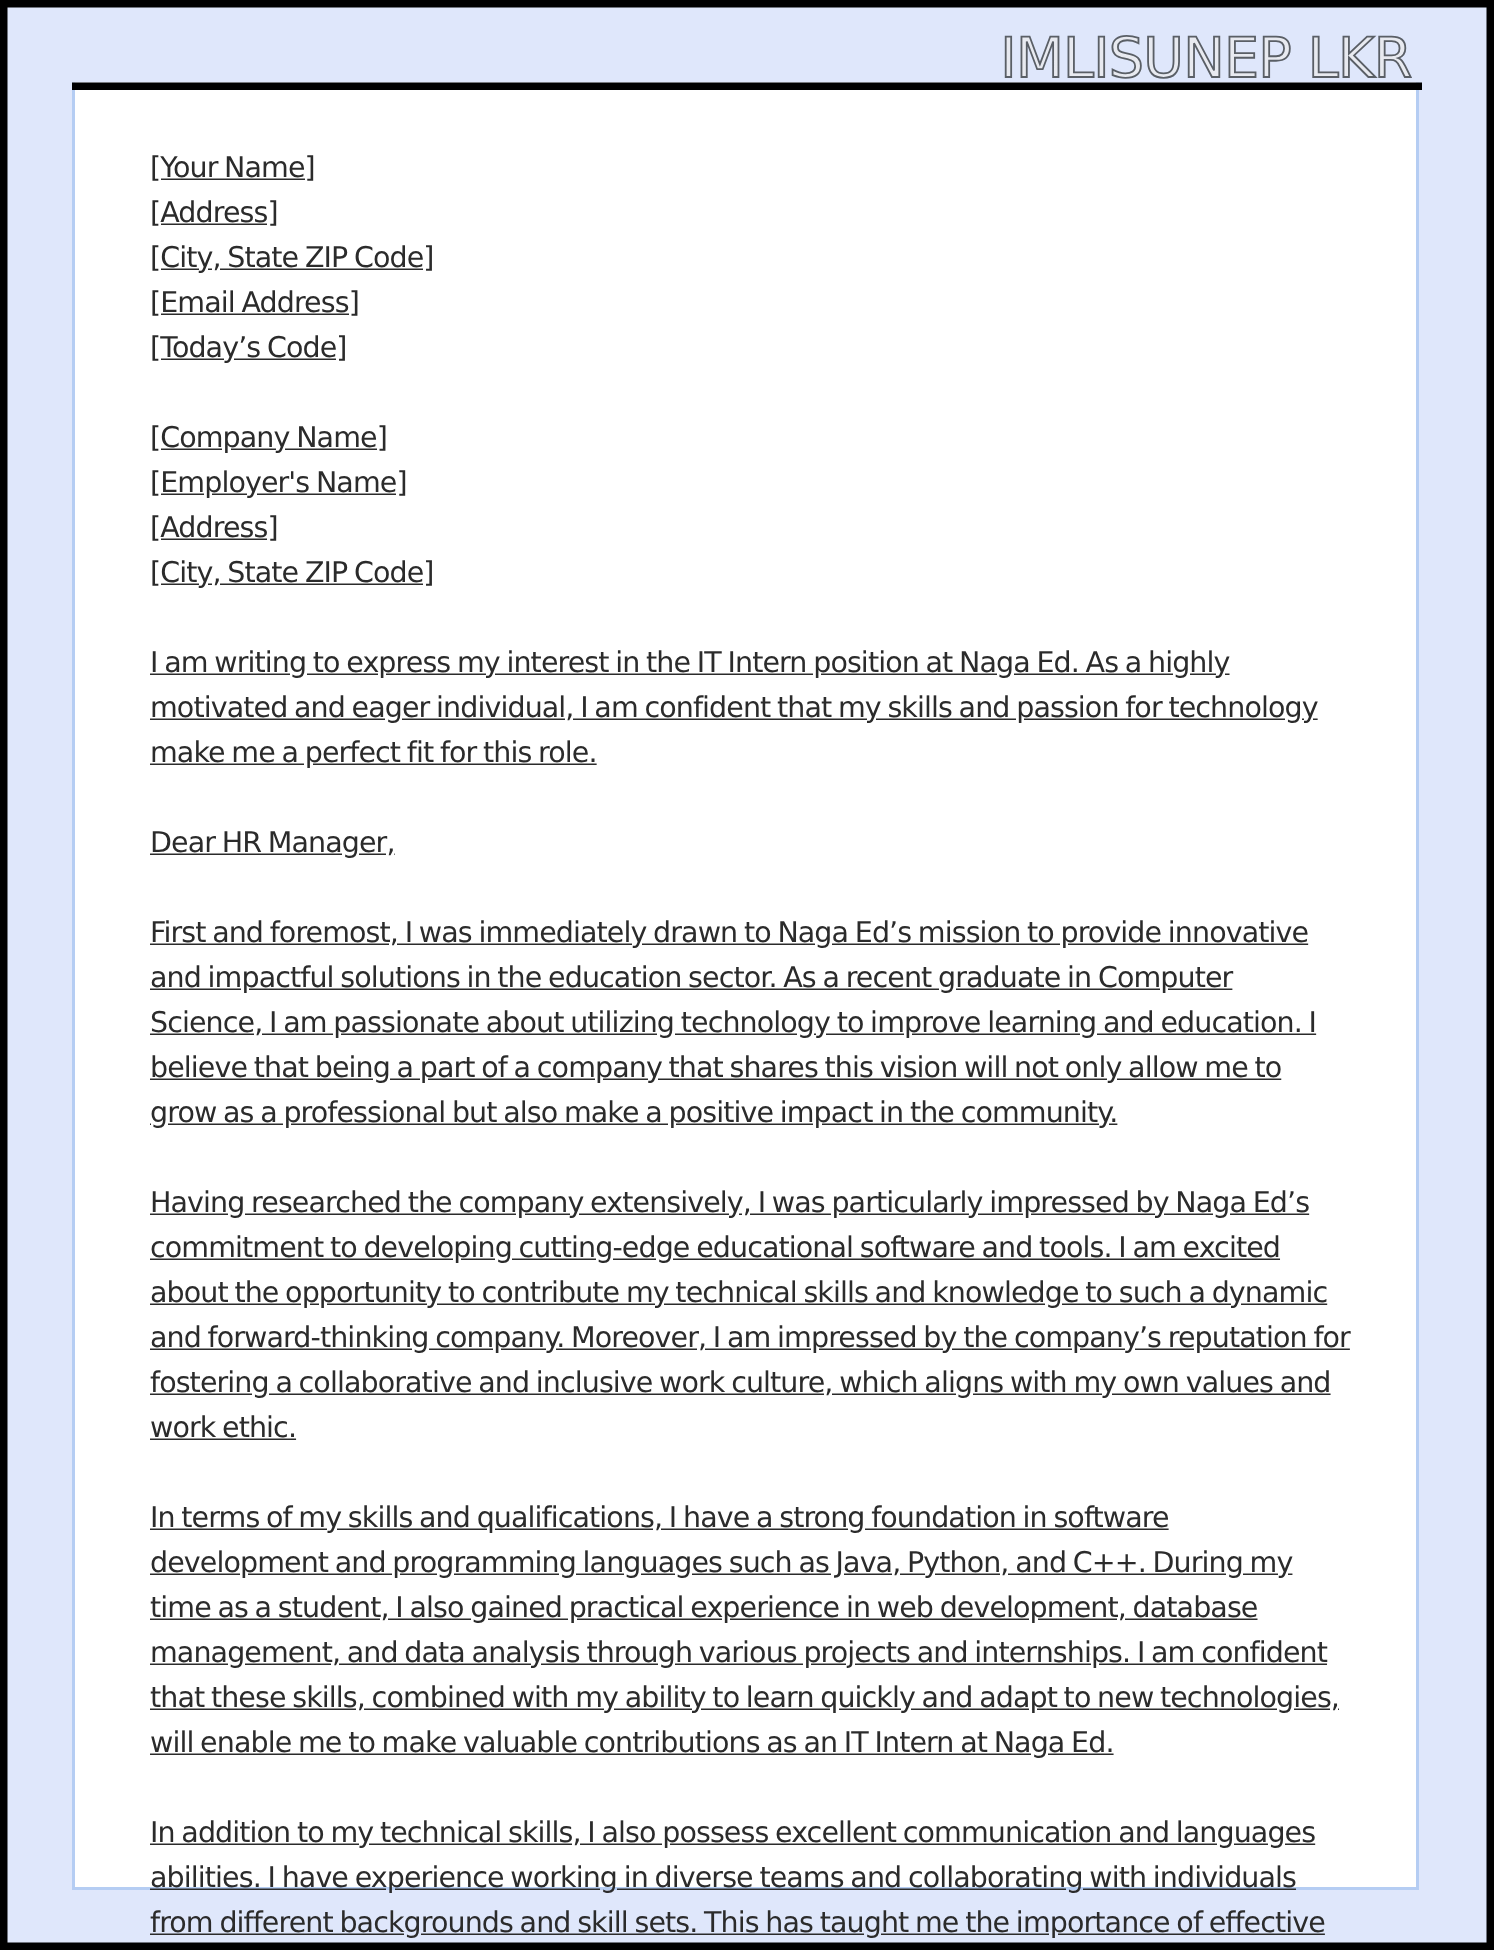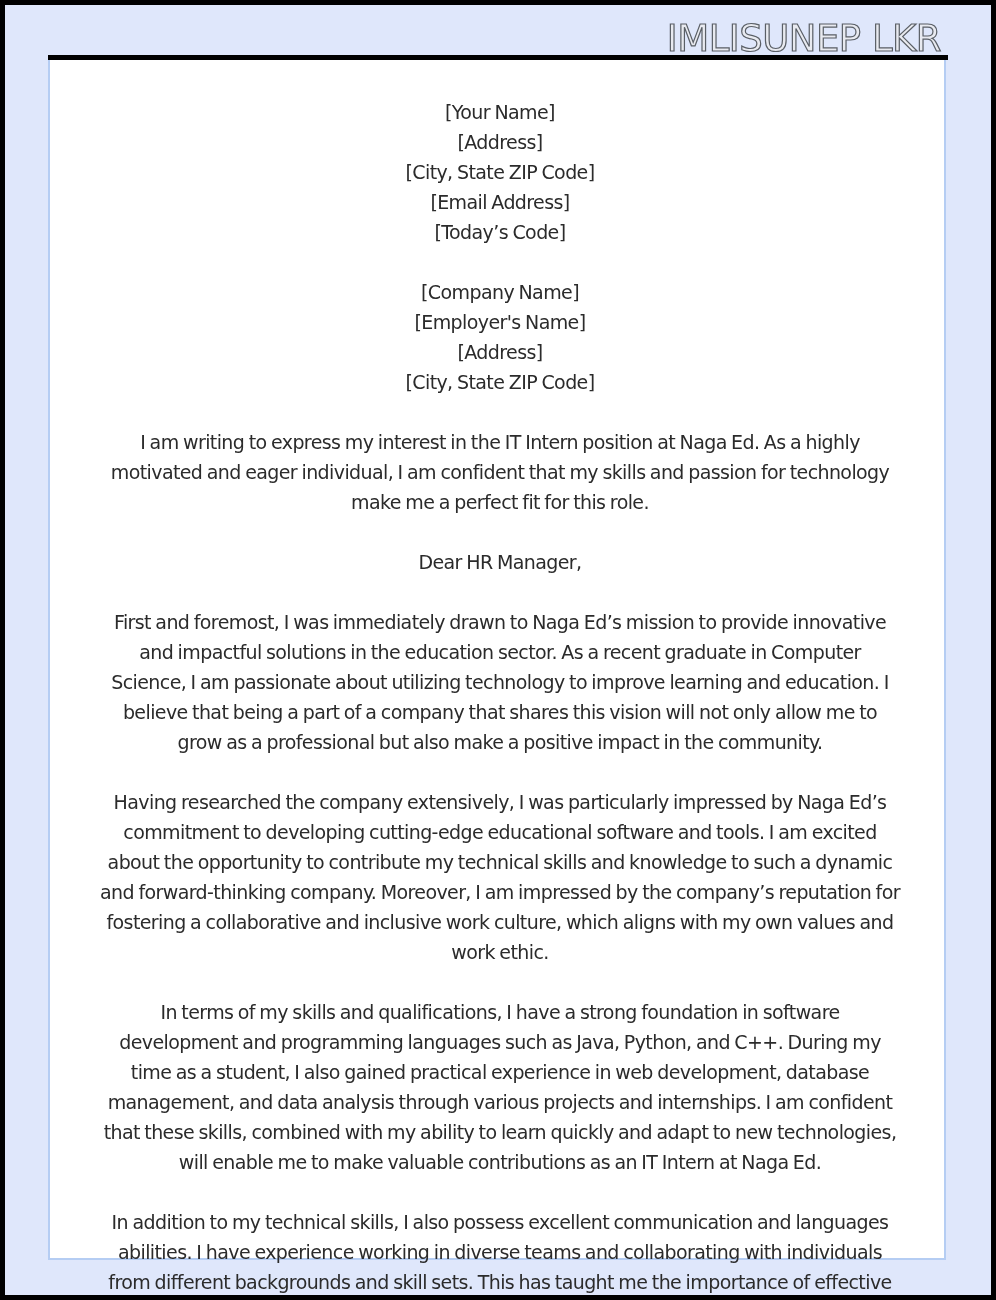--- a/index.html
+++ b/index.html
@@ -3,21 +3,21 @@
 <meta charset="utf-8">
 <style>
   html, body { margin: 0; padding: 0; }
   body {
     width: 996px; height: 1300px; position: relative; overflow: hidden;
     background: #000;
     font-family: "DejaVu Sans", sans-serif;
   }
   .frame {
     position: absolute; left: 5px; top: 5px; width: 986px; height: 1290px;
-    background: #dfe7fb; overflow: hidden; text-align: center;
+    background: #dfe7fb; overflow: hidden;
   }
   .brand {
     position: absolute; right: 50px; top: 12px;
     font-family: "DejaVu Sans", sans-serif;
     font-size: 37px; letter-spacing: -0.5px;
     color: #e8eaf0;
     -webkit-text-stroke: 1.2px #5a5f66;
     line-height: 44px;
   }
   .page {
@@ -28,21 +28,21 @@
   }
   .page-topbar {
     position: absolute; left: 43px; top: 50px; width: 900px; height: 5px; background: #000;
   }
   .content {
     position: absolute; left: 95px; top: 92px; width: 800px;
     font-size: 19px; line-height: 30px; color: #2b2b2b;
     font-family: "DejaVu Sans", sans-serif;
     letter-spacing: -0.6px; word-spacing: -1px;
   }
-  .content p { margin: 0 0 30px 0; }
+  .content p { margin: 0 0 30px 0; text-decoration: underline; }
   .content .line { display: block; }
   .watermark {
     position: absolute; left: 840px; top: 1314px;
     font-size: 13px; color: #444; letter-spacing: -0.3px;
   }
 </style>
 </head>
 <body>
 
 <div class="frame">

